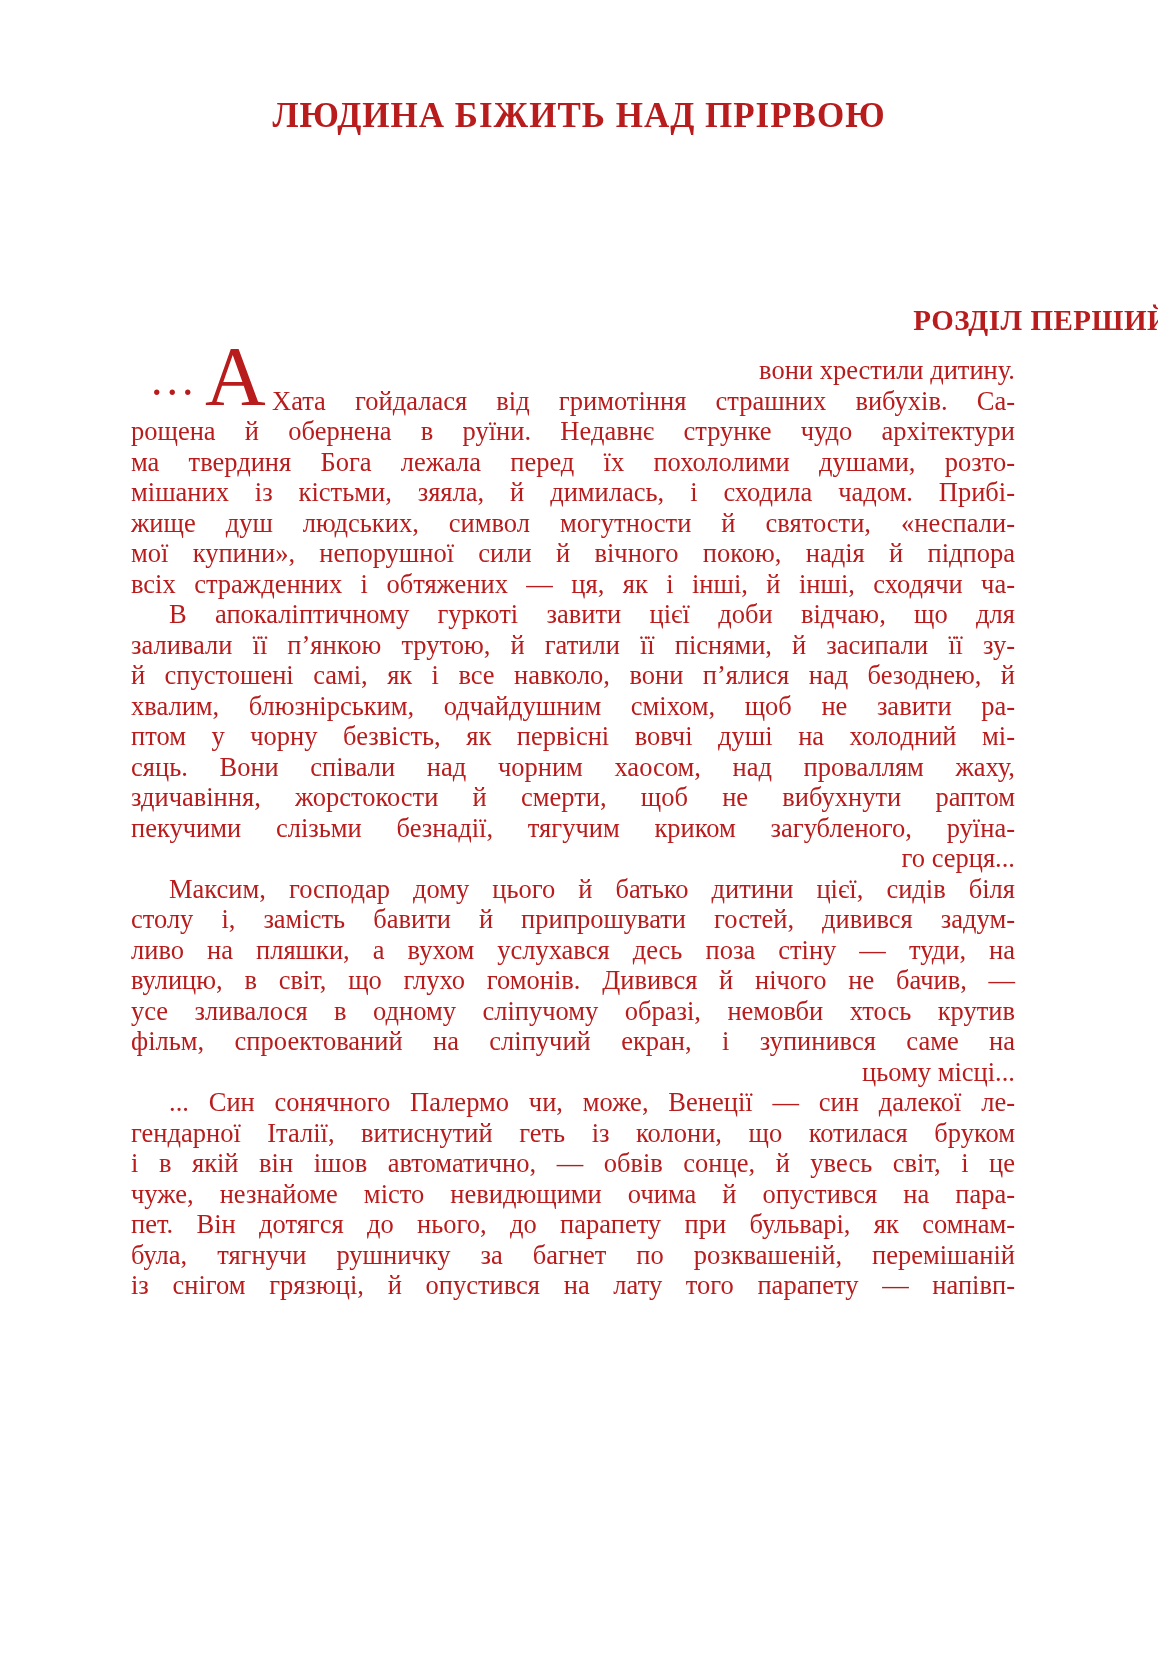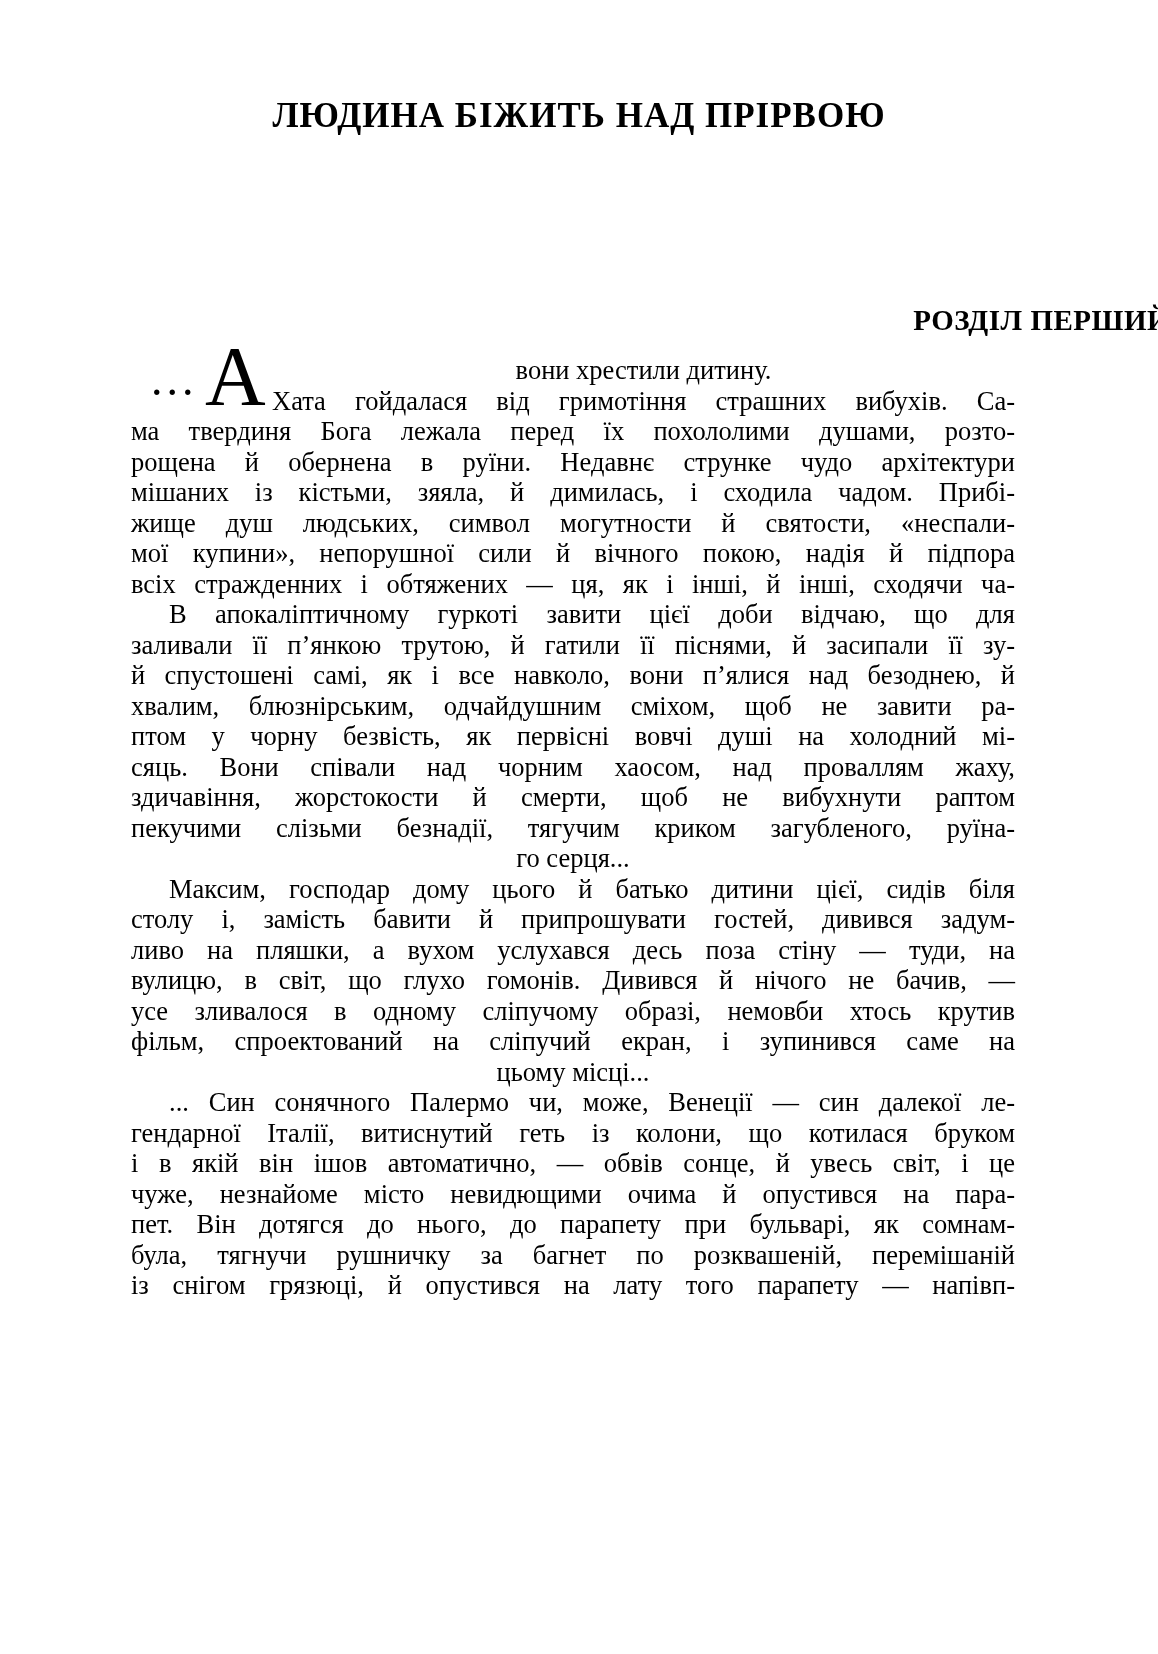--- a/index.html
+++ b/index.html
@@ -5,21 +5,21 @@
   html, body {
     margin: 0;
     padding: 0;
     background: #ffffff;
   }
   .page {
     position: relative;
     width: 1158px;
     height: 1365px;
     background: #ffffff;
-    color: #000000;
+    color: #b91c1c;
     font-family: "Liberation Serif", "DejaVu Serif", serif;
     overflow: hidden;
   }
   .title {
     position: absolute;
     top: 96px;
     left: 0;
     width: 100%;
     margin: 0;
     text-align: center;
@@ -41,21 +41,21 @@
   .body-text {
     position: absolute;
     top: 355px;
     left: 131px;
     width: 884px;
     font-size: 26.5px;
     line-height: 30.5px;
   }
   .para { margin: 0; }
   .para-first { position: relative; }
-  .line { text-align: center; }
+  .line { text-align: right; }
   .line.j {
     text-align: justify;
     text-align-last: justify;
   }
   .line.indent { text-indent: 38px; }
   .dropcap-spacer {
     float: left;
     width: 141px;
     height: 61px;
   }
@@ -81,22 +81,22 @@
 <div class="page">
   <h1 class="title">ЛЮДИНА БІЖИТЬ НАД ПРІРВОЮ</h1>
   <h2 class="chapter">РОЗДІЛ ПЕРШИЙ</h2>
   <div class="body-text" id="body-text">
       <div class="para para-first">
         <div class="dropcap-spacer"></div>
         <span class="dots">...</span>
         <span class="cap">А</span>
         <div class="line">вони хрестили дитину.</div>
         <div class="line j">Хата гойдалася від гримотіння страшних вибухів. Са-</div>
+        <div class="line j">рощена й обернена в руїни. Недавнє струнке чудо архітектури</div>
         <div class="line j">ма твердиня Бога лежала перед їх похололими душами, розто-</div>
-        <div class="line j">рощена й обернена в руїни. Недавнє струнке чудо архітектури</div>
         <div class="line j">мішаних із кістьми, зяяла, й димилась, і сходила чадом. Прибі-</div>
         <div class="line j">жище душ людських, символ могутности й святости, «неспали-</div>
         <div class="line j">мої купини», непорушної сили й вічного покою, надія й підпора</div>
         <div class="line j">всіх стражденних і обтяжених — ця, як і інші, й інші, сходячи ча-</div>
       </div>
       <div class="para">
         <div class="line j indent">В апокаліптичному гуркоті завити цієї доби відчаю, що для</div>
         <div class="line j">заливали її п’янкою трутою, й гатили її піснями, й засипали її зу-</div>
         <div class="line j">й спустошені самі, як і все навколо, вони п’ялися над безоднею, й</div>
         <div class="line j">хвалим, блюзнірським, одчайдушним сміхом, щоб не завити ра-</div>

